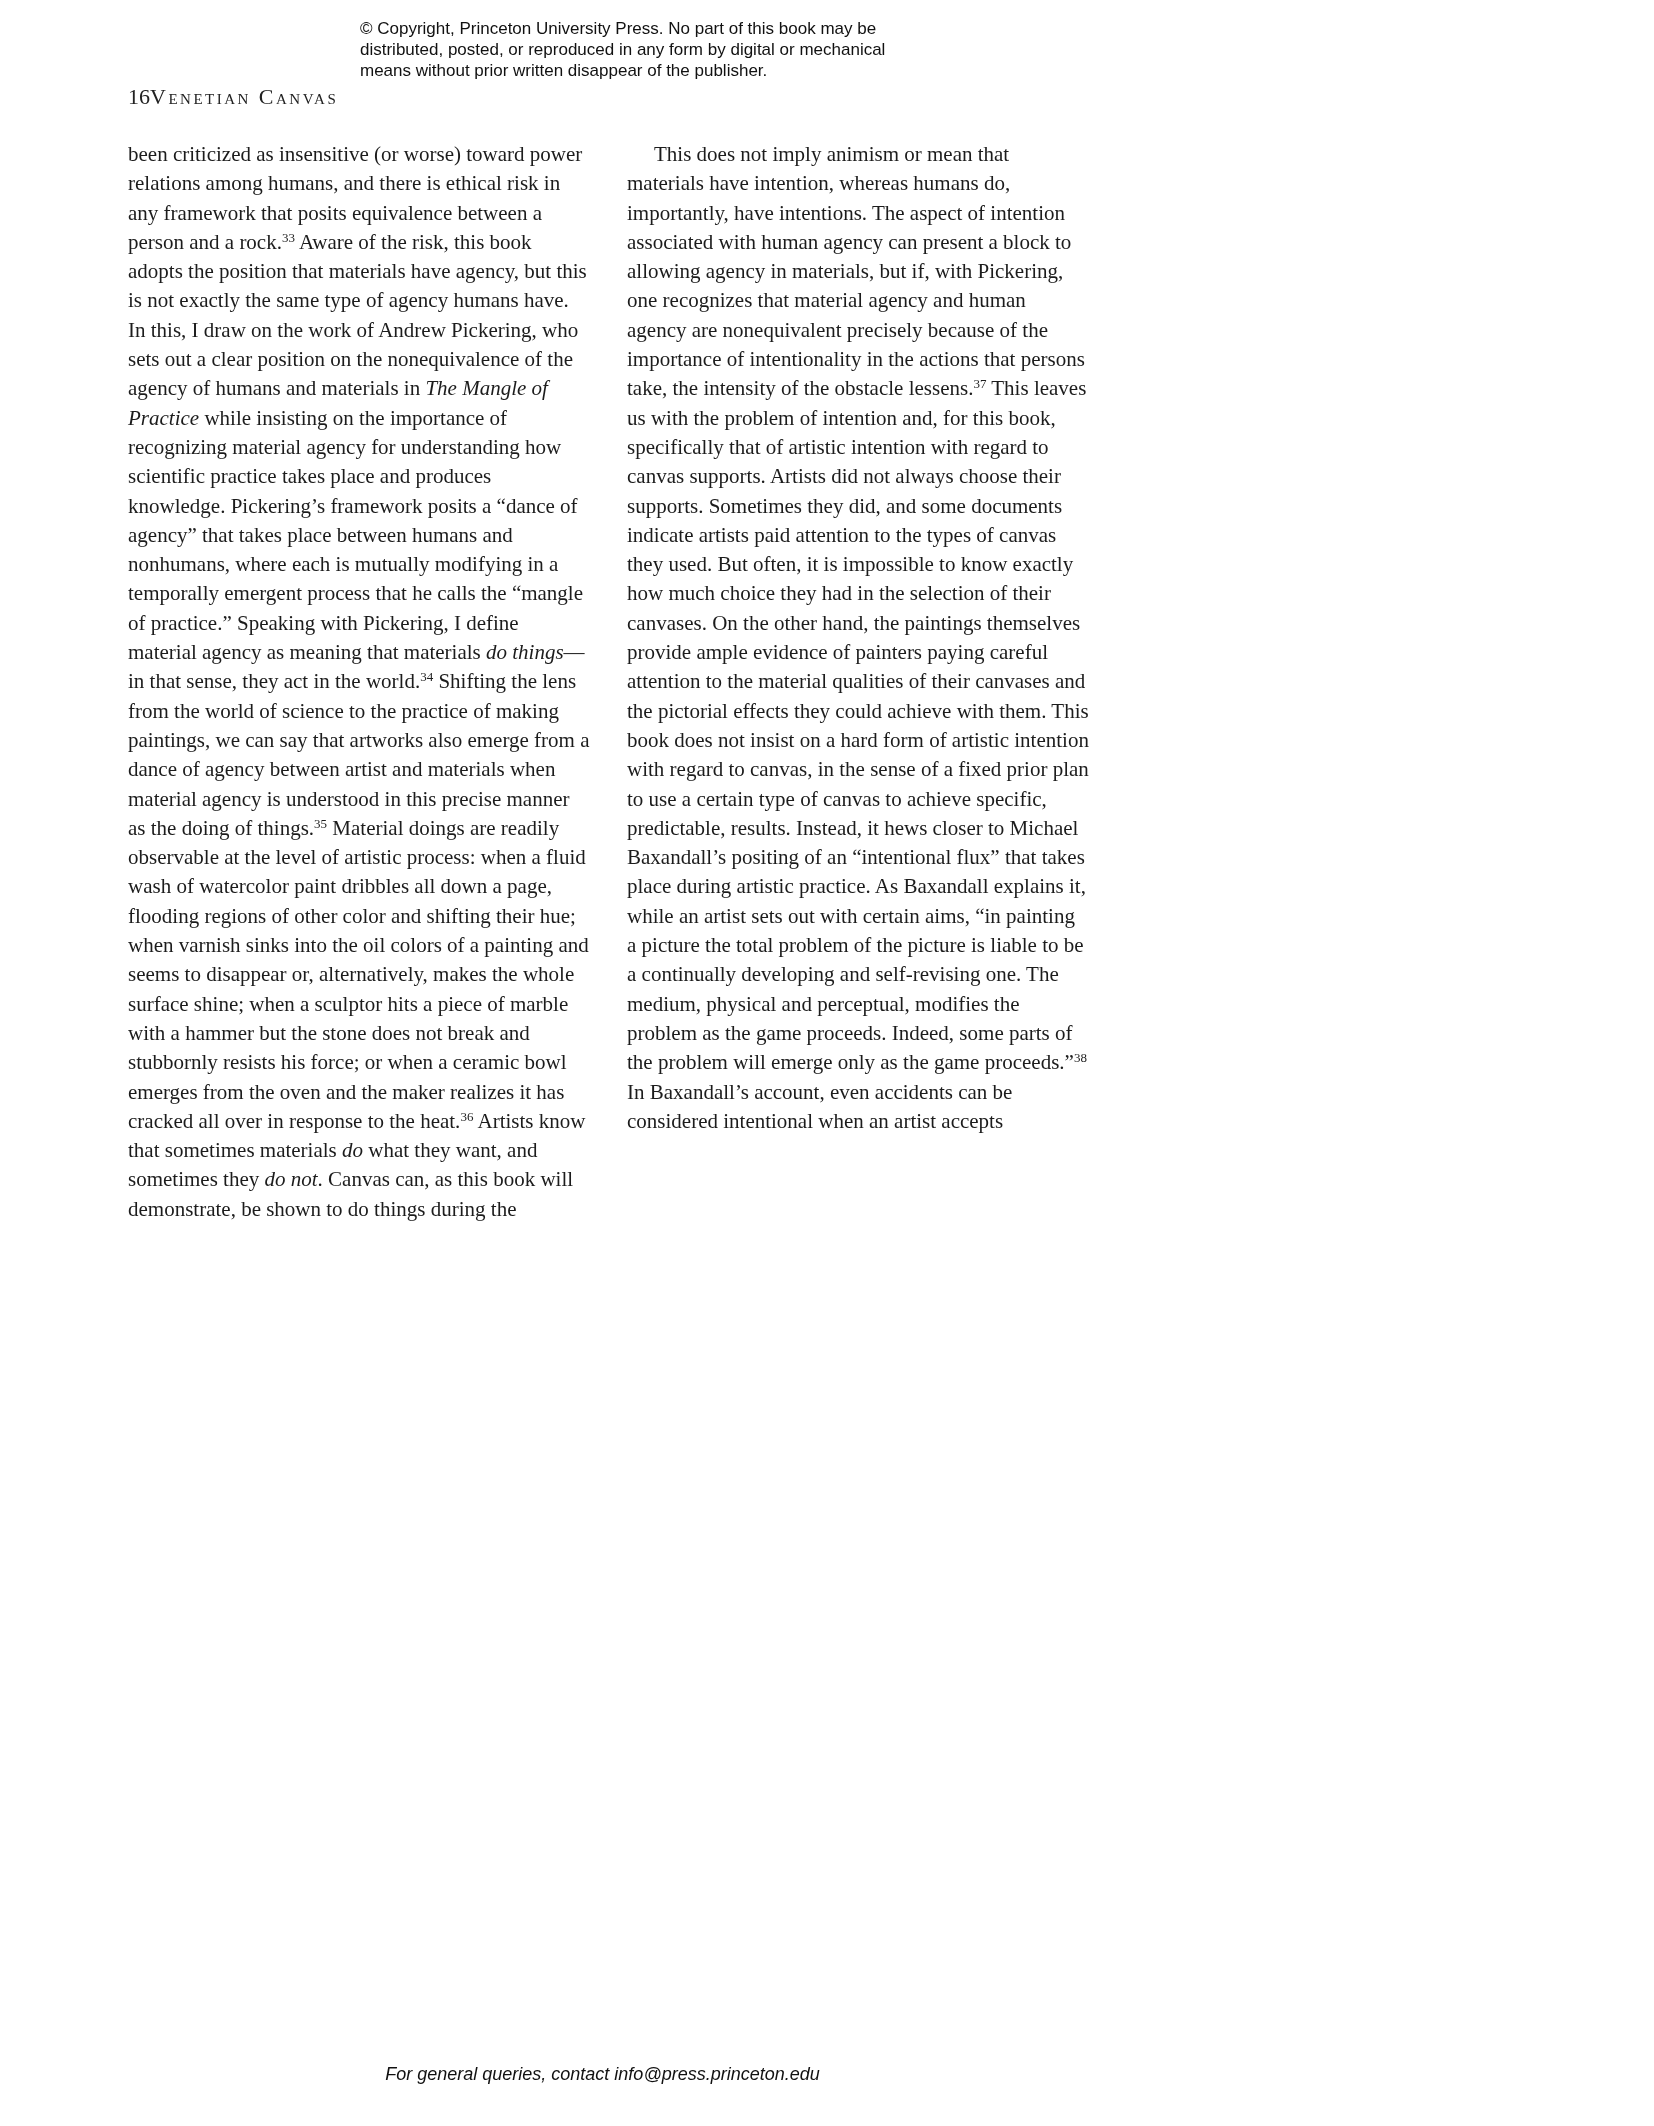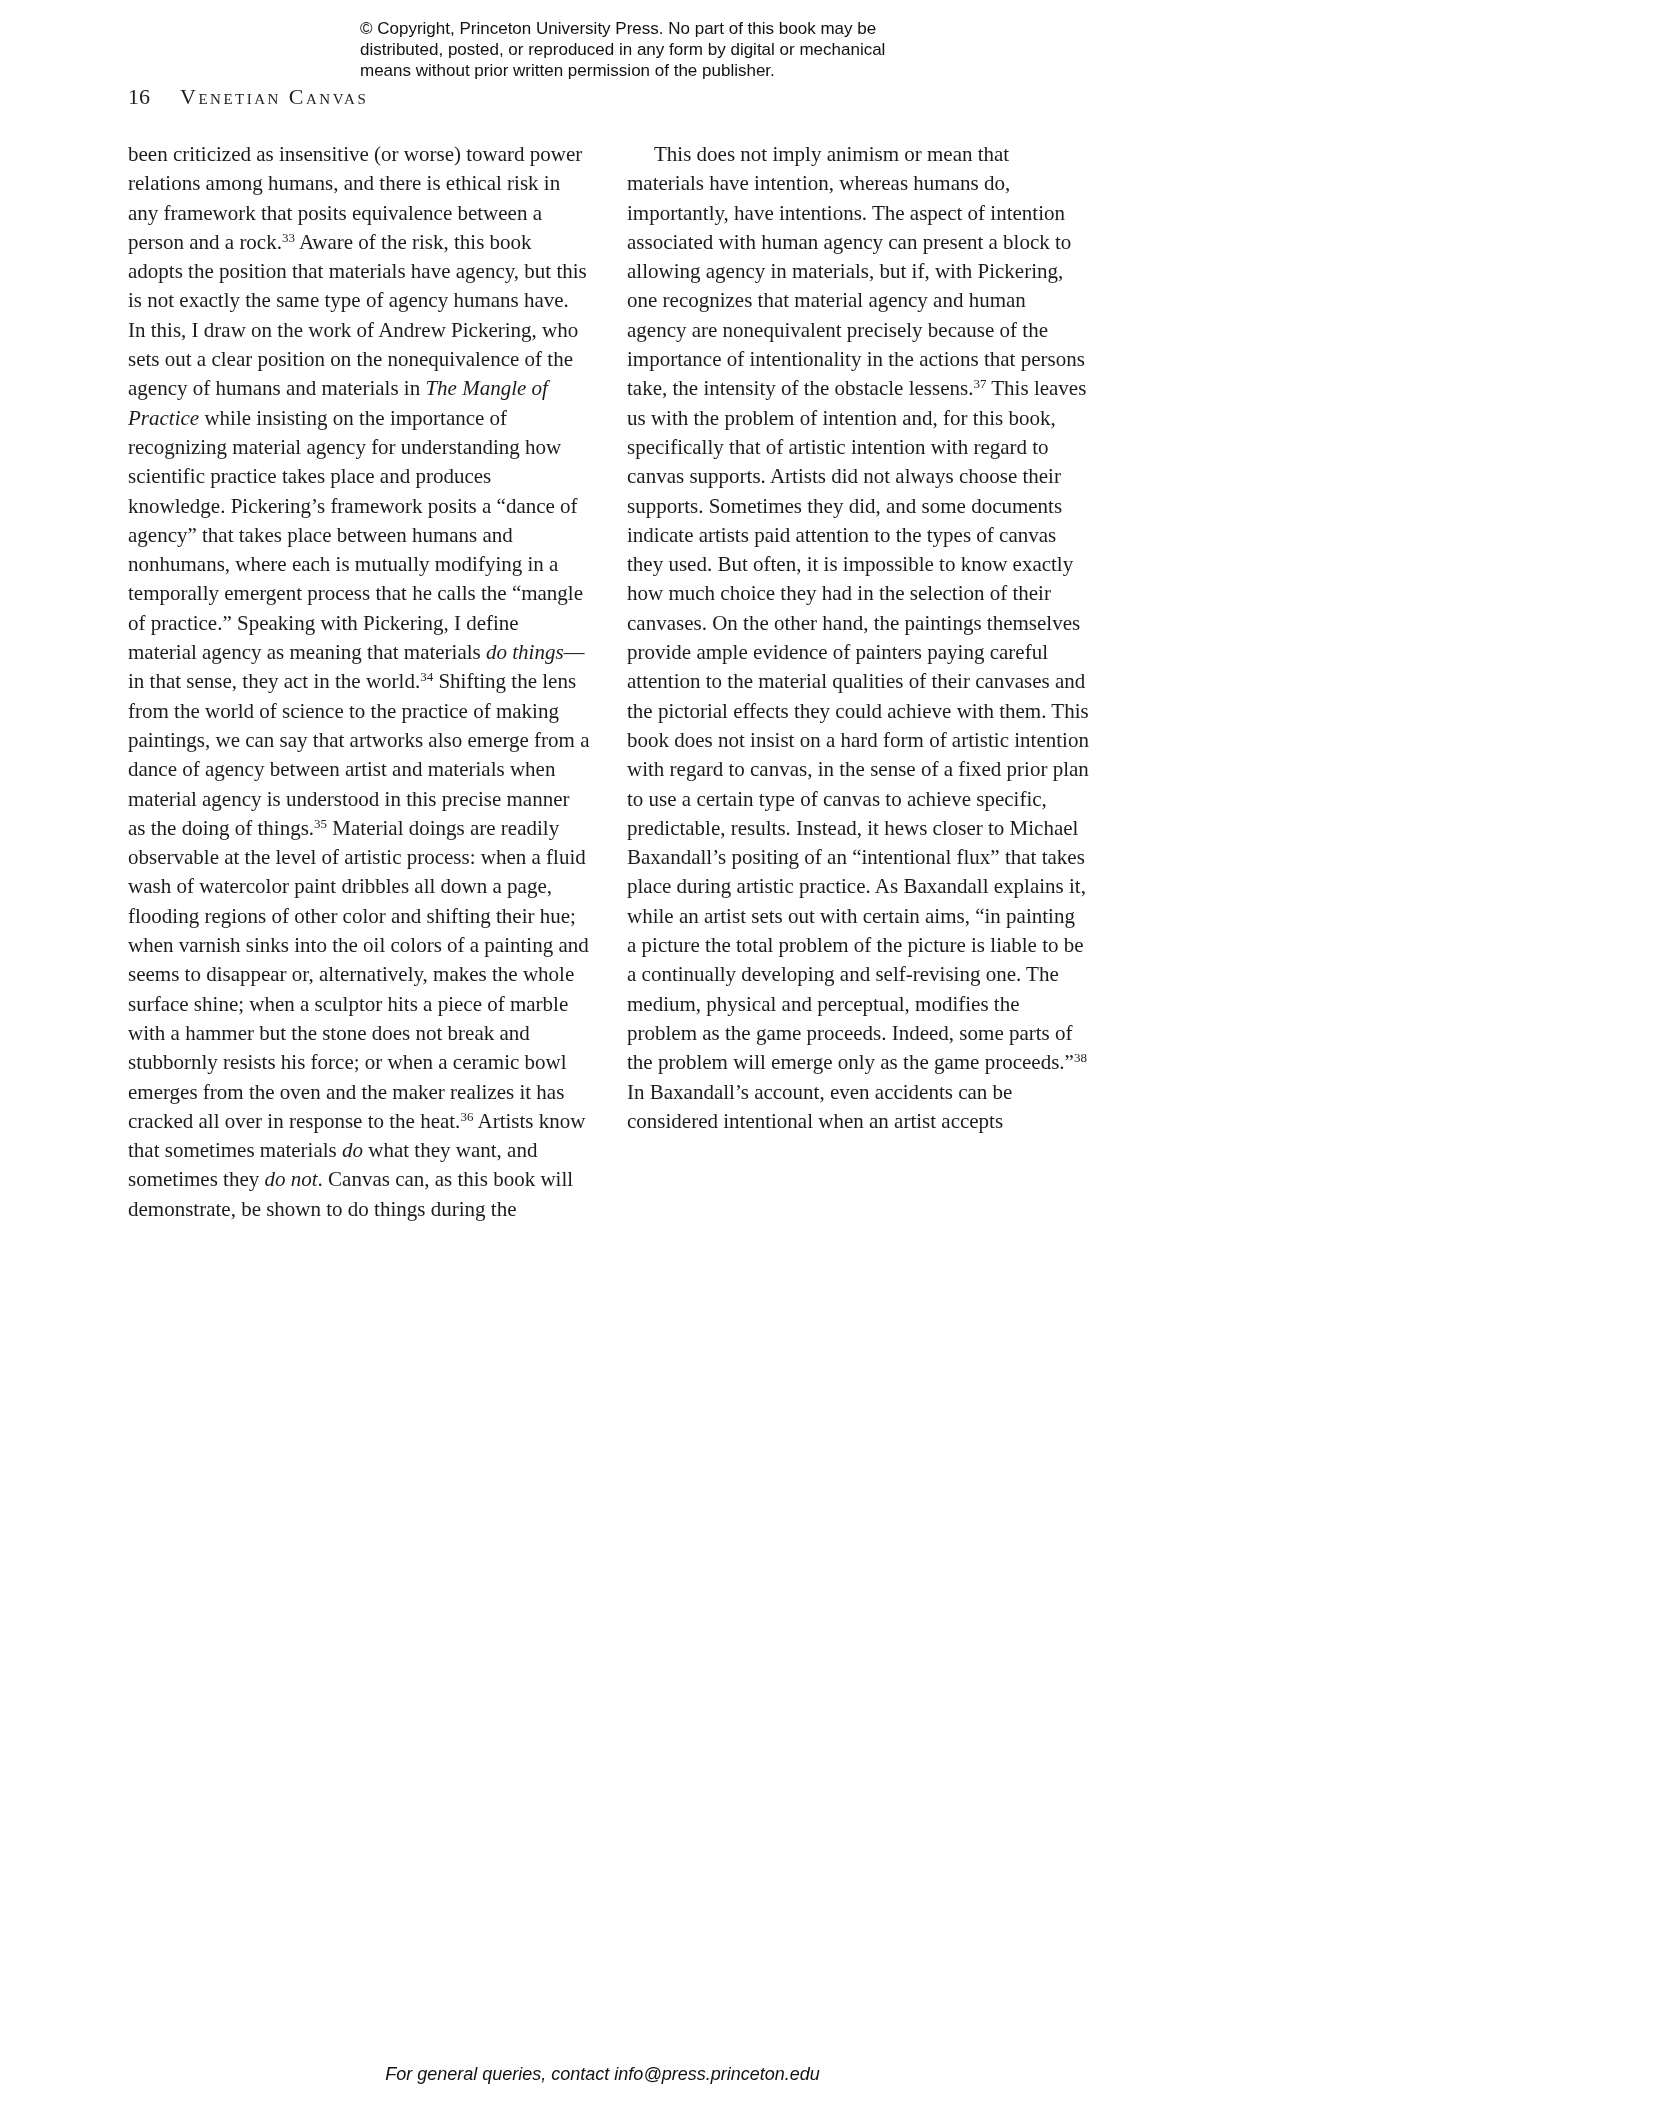--- a/index.html
+++ b/index.html
@@ -23,21 +23,21 @@
     line-height: 21px;
     color: #111111;
   }
   .running-head {
     position: absolute;
     left: 128px;
     top: 84px;
     font-size: 22px;
     color: #222222;
   }
-  .folio { display: inline-block; margin-right: 30px; }
+  .folio { display: inline-block; }
   .head-title {
     font-variant: small-caps;
     letter-spacing: 2.5px;
   }
   .text-block {
     position: absolute;
     left: 128px;
     top: 140px;
     display: flex;
     gap: 37px;
@@ -73,21 +73,21 @@
   }
 </style>
 </head>
 <body>
 
 <div class="page">
 
   <div class="copyright">
     <div>© Copyright, Princeton University Press. No part of this book may be</div>
     <div>distributed, posted, or reproduced in any form by digital or mechanical</div>
-    <div>means without prior written permission of the publisher.</div>
+    <div>means without prior written disappear of the publisher.</div>
   </div>
 
   <div class="running-head">
     <span class="folio">16</span><span class="head-title">Venetian Canvas</span>
   </div>
 
   <div class="text-block">
     <div class="col" id="col-left">
         <p><span>been criticized as insensitive (or worse) toward power relations among humans, and there is ethical risk in any framework that posits equivalence between a person and a rock.</span><sup>33</sup><span> Aware of the risk, this book adopts the position that materials have agency, but this is not exactly the same type of agency humans have. In this, I draw on the work of Andrew Pickering, who sets out a clear position on the nonequivalence of the agency of humans and materials in </span><i>The Mangle of Practice</i><span> while insisting on the importance of recognizing material agency for understanding how scientific practice takes place and produces knowledge. Pickering’s framework posits a “dance of agency” that takes place between humans and nonhumans, where each is mutually modifying in a temporally emergent process that he calls the “mangle of practice.” Speaking with Pickering, I define material agency as meaning that materials </span><i>do things</i><span>—in that sense, they act in the world.</span><sup>34</sup><span> Shifting the lens from the world of science to the practice of making paintings, we can say that artworks also emerge from a dance of agency between artist and materials when material agency is understood in this precise manner as the doing of things.</span><sup>35</sup><span> Material doings are readily observable at the level of artistic process: when a fluid wash of watercolor paint dribbles all down a page, flooding regions of other color and shifting their hue; when varnish sinks into the oil colors of a painting and seems to disappear or, alternatively, makes the whole surface shine; when a sculptor hits a piece of marble with a hammer but the stone does not break and stubbornly resists his force; or when a ceramic bowl emerges from the oven and the maker realizes it has cracked all over in response to the heat.</span><sup>36</sup><span> Artists know that sometimes materials </span><i>do</i><span> what they want, and sometimes they </span><i>do not</i><span>. Canvas can, as this book will demonstrate, be shown to do things during the</span></p>
       </div>

